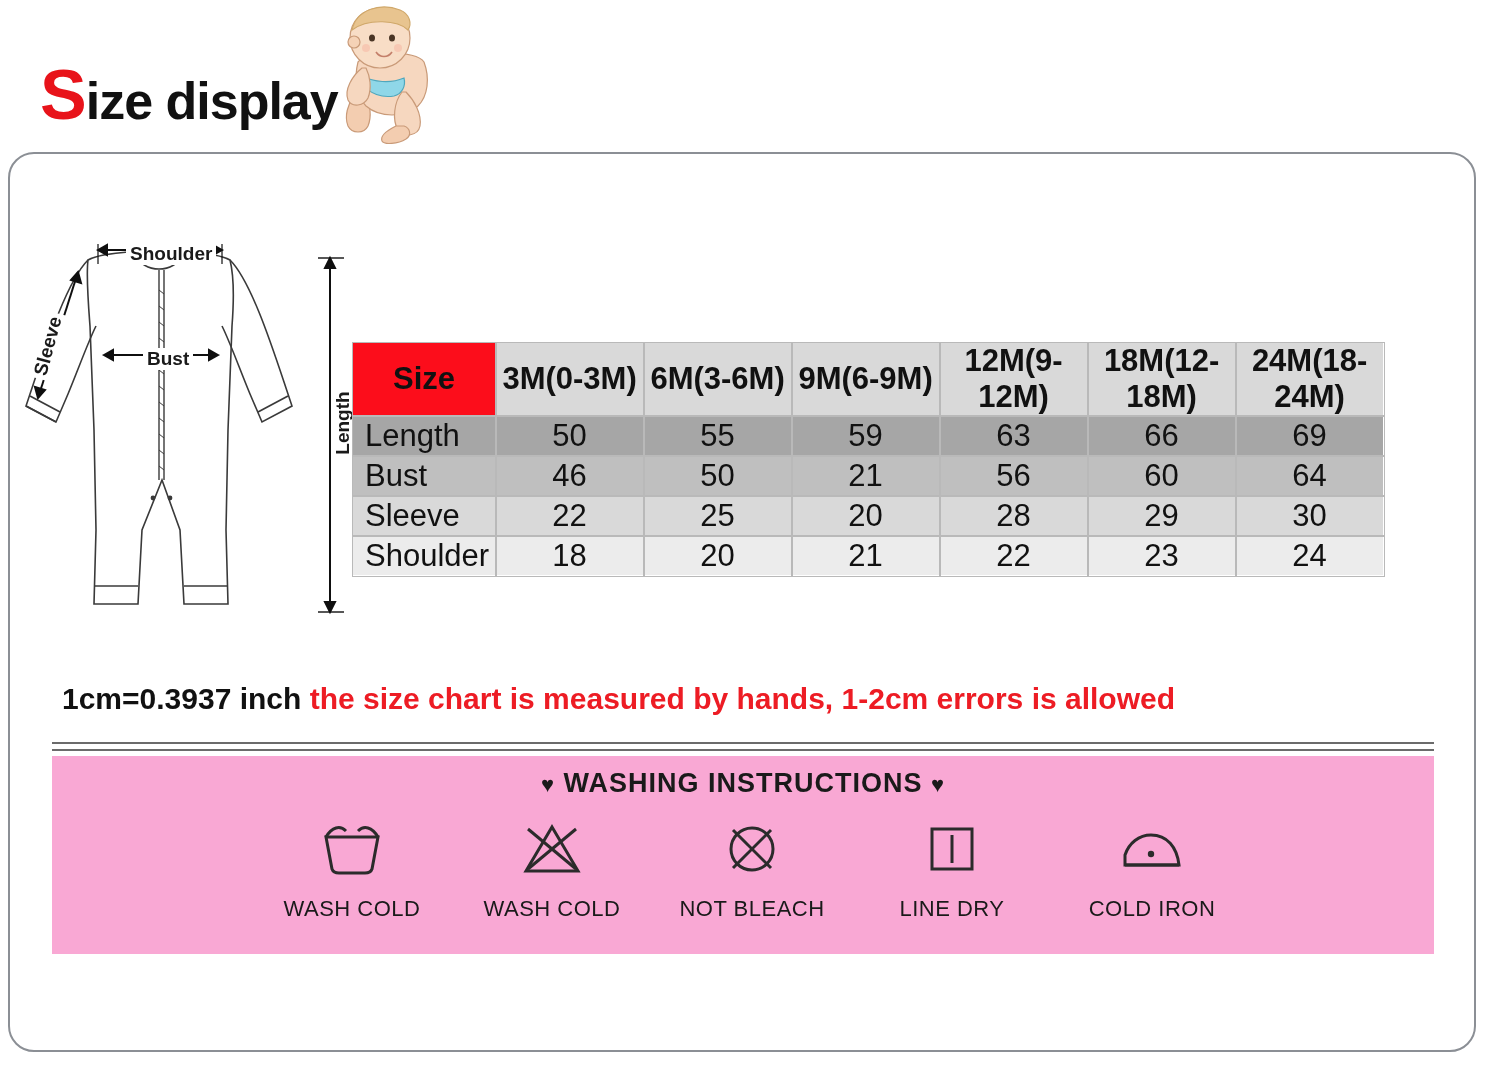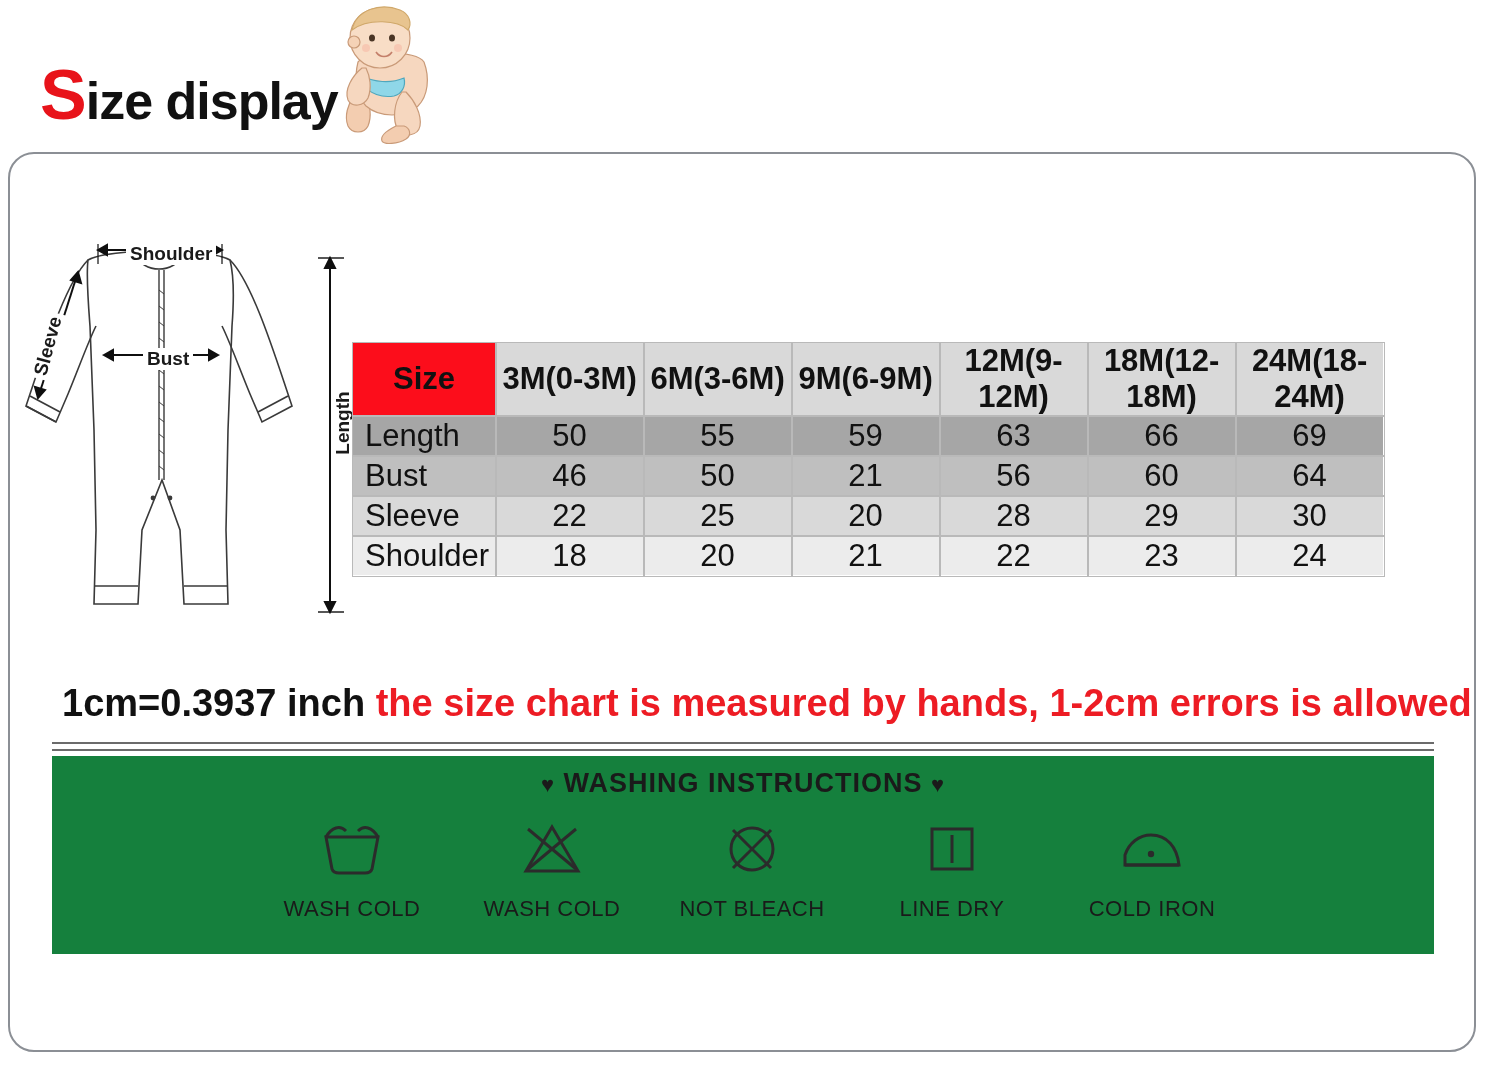--- a/index.html
+++ b/index.html
@@ -116,21 +116,21 @@
   tr.row-1 td, tr.row-1 th { background: #bfbfbf; }
   tr.row-2 td, tr.row-2 th { background: #d9d9d9; }
   tr.row-3 td, tr.row-3 th { background: #ececec; }
   .col-w { width: 148px; }
 
   
   #note {
     position: absolute;
     left: 62px; top: 682px;
     width: 1380px;
-    font-size: 38px;
+    font-size: 30px;
     font-weight: bold;
     color: #111111;
     white-space: nowrap;
   }
   #note .red { color: #ed1c24; }
 
   
   #divider {
     position: absolute;
     left: 52px; top: 742px;
@@ -141,21 +141,21 @@
     border-top: 2px solid #6b6b6b;
   }
   #divider .ln1 { top: 0; }
   #divider .ln2 { top: 7px; }
 
   
   #wash-panel {
     position: absolute;
     left: 52px; top: 756px;
     width: 1382px; height: 198px;
-    background: #15803d;
+    background: #f9a8d4;
   }
   #wash-title {
     position: absolute;
     left: 0; top: 12px;
     width: 100%;
     text-align: center;
     font-size: 27px;
     font-weight: bold;
     color: #1a1a1a;
     letter-spacing: 1px;

